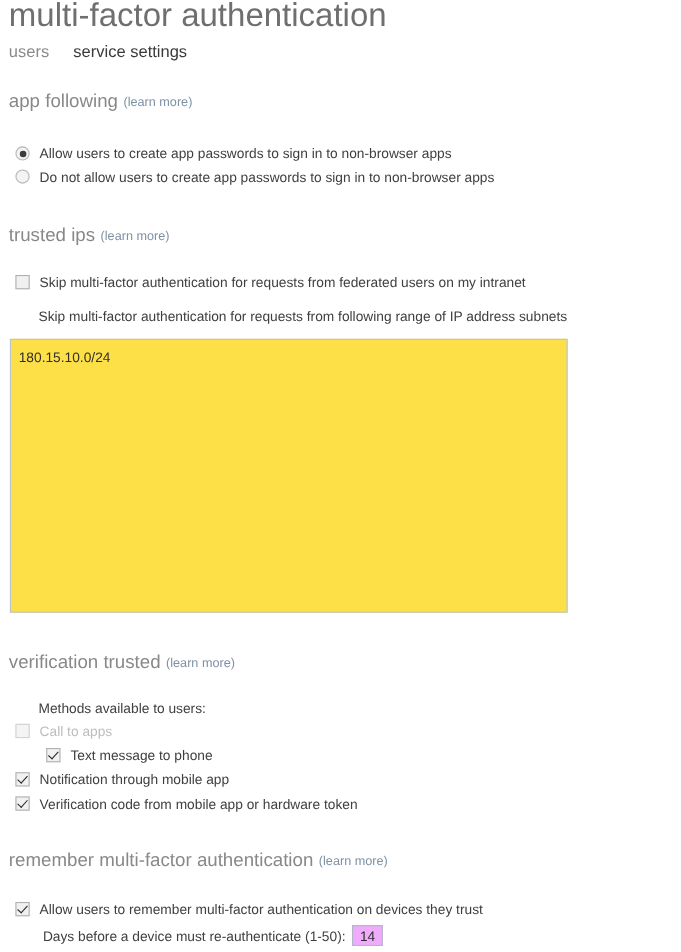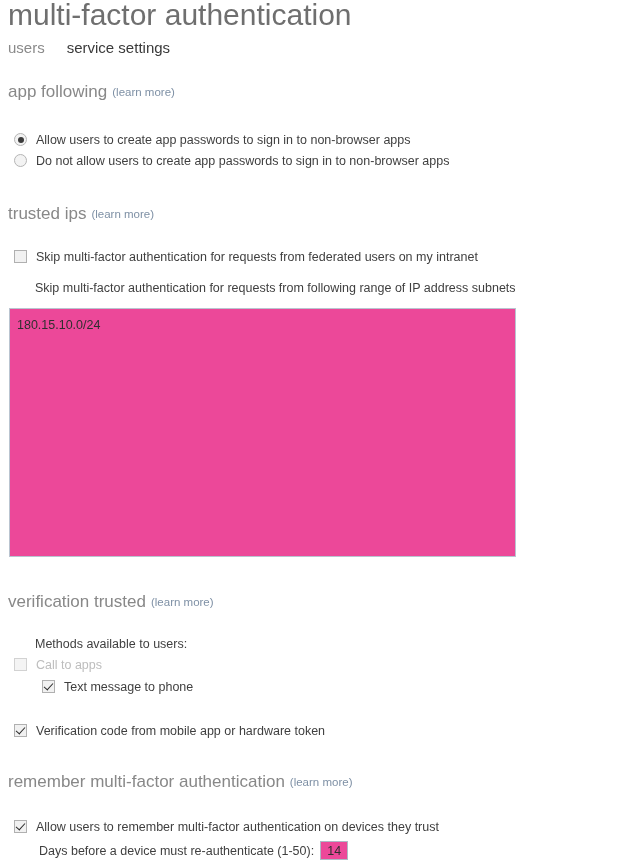--- a/index.html
+++ b/index.html
@@ -159,21 +159,21 @@
 
   
   .ip-textarea {
     position: absolute;
     left: 9px;
     top: 308px;
     width: 507px;
     height: 249px;
     box-sizing: border-box;
     border: 1px solid #b9c4d0;
-    background: #ec4899;
+    background: #fde047;
     font-family: "Liberation Sans", sans-serif;
     font-size: 12.5px;
     line-height: 16px;
     color: #2f2f2f;
     padding: 8px 7px;
     resize: none;
     outline: none;
     overflow: auto;
   }
 
@@ -188,21 +188,21 @@
     line-height: 16px;
     color: #3f3f3f;
     white-space: nowrap;
   }
   .days-input {
     margin-left: 6px;
     width: 28px;
     height: 19px;
     box-sizing: border-box;
     border: 1px solid #aeb9c5;
-    background: #ec4899;
+    background: #f0abfc;
     font-family: "Liberation Sans", sans-serif;
     font-size: 12.5px;
     color: #2f2f2f;
     text-align: center;
     padding: 0 2px;
     outline: none;
   }
 </style>
 </head>
 <body>
@@ -252,20 +252,24 @@
   <div class="opt-row disabled" style="left:14px; top:657px;">
     <span class="cbox disabled"></span>
     <span class="lbl">Call to apps</span>
   </div>
 
   <div class="opt-row" style="left:14px; top:679px;padding-left:28px;">
     <span class="cbox checked"></span>
     <span class="lbl">Text message to phone</span>
   </div>
 
+  <div class="opt-row" style="left:14px; top:701px;">
+    <span class="cbox checked"></span>
+    <span class="lbl">Notification through mobile app</span>
+  </div>
 
   <div class="opt-row" style="left:14px; top:723px;">
     <span class="cbox checked"></span>
     <span class="lbl">Verification code from mobile app or hardware token</span>
   </div>
 
   <div class="section-head" style="top:772px;">
     <span>remember multi-factor authentication</span><span class="learn">(learn more)</span>
   </div>
 

